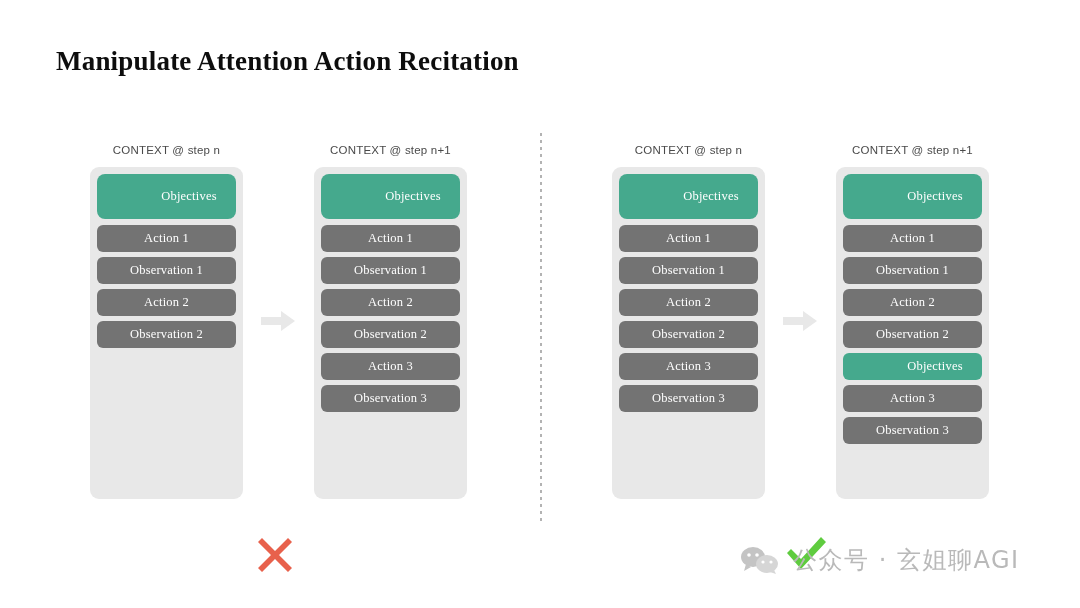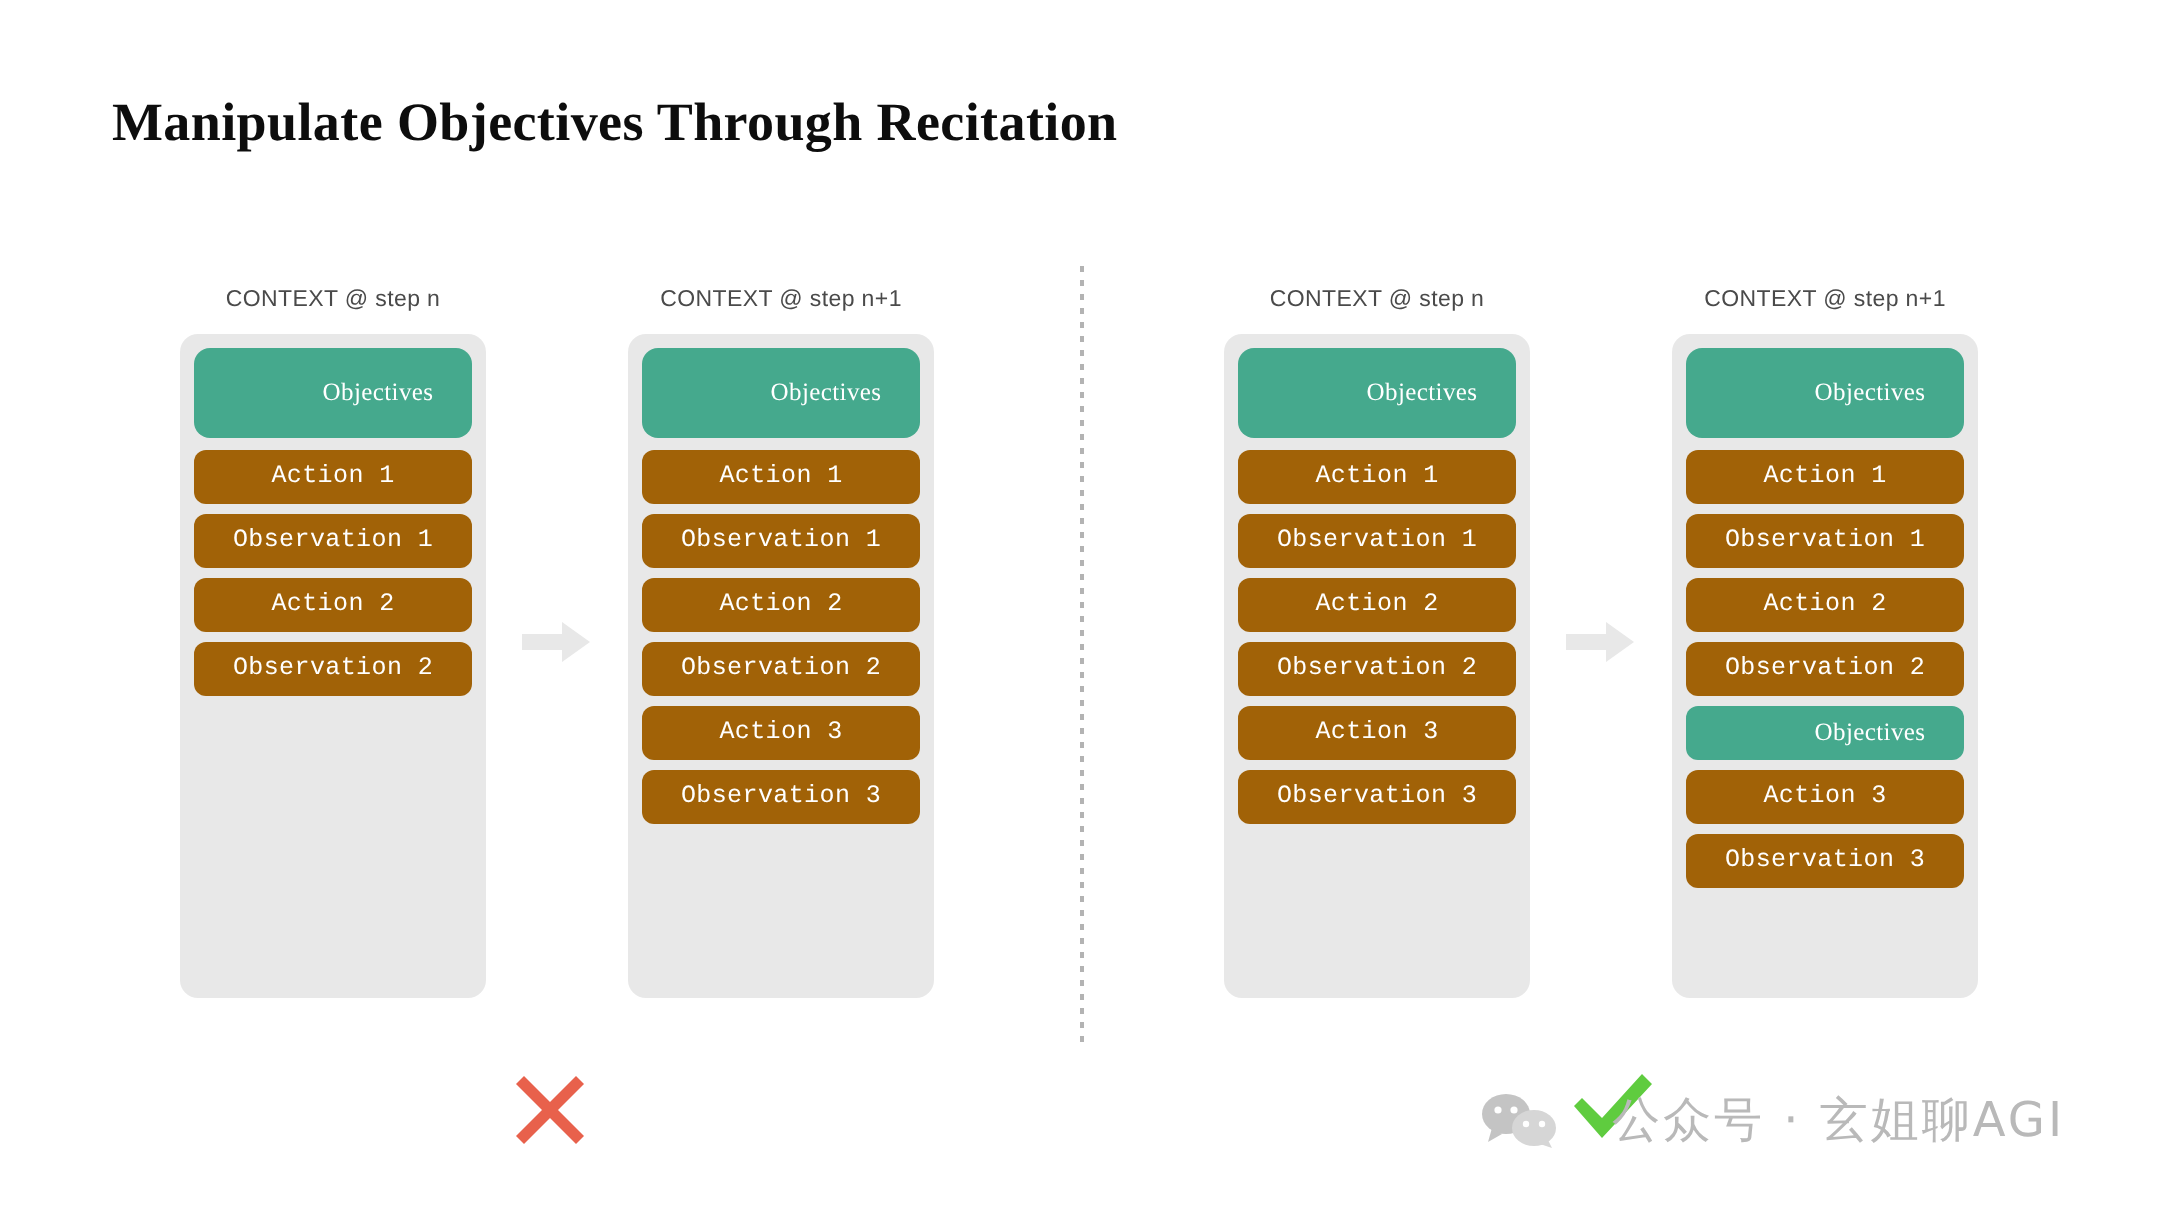--- a/index.html
+++ b/index.html
@@ -76,24 +76,23 @@
     font-family: "Liberation Serif", serif;
     font-size: 12.5px;
     text-align: center;
     margin-bottom: 5px;
     letter-spacing: 0.2px;
     white-space: nowrap;
     overflow: hidden;
   }
 
   .block.gray {
-    background: #a16207;
+    background: #737373;
     height: 27px;
     line-height: 27px;
-    font-family: Liberation Mono, monospace;
   }
 
   .block.green {
     background: #45a98d;
     height: 27px;
     line-height: 27px;
     padding-left: 45px;
   }
 
   .block.green.tall {
@@ -130,38 +129,38 @@
   .mark svg { display: block; }
 
   
   .watermark {
     position: absolute;
     left: 740px;
     top: 540px;
     height: 40px;
     display: flex;
     align-items: center;
-    gap: 26px;
+    gap: 13px;
   }
   .watermark-text {
     font-family: "DejaVu Sans", sans-serif;
     font-size: 24px;
     color: #b9b9b9;
     letter-spacing: 1.5px;
     white-space: nowrap;
   }
   .wechat-icon { width: 40px; height: 28px; }
   .wechat-icon svg { display: block; }
 </style>
 </head>
 <body>
 
 <div class="slide">
 
-  <div class="slide-title">Manipulate Objectives Through Recitation</div>
+  <div class="slide-title">Manipulate Attention Action Recitation</div>
 
   <div class="diagram">
 
     <div class="column" style="left:90px; top:142px;">
       <div class="column-header">CONTEXT @ step n</div>
       <div class="stack">
         <div class="block green tall">Objectives</div>
         <div class="block gray">Action 1</div>
         <div class="block gray">Observation 1</div>
         <div class="block gray">Action 2</div>

